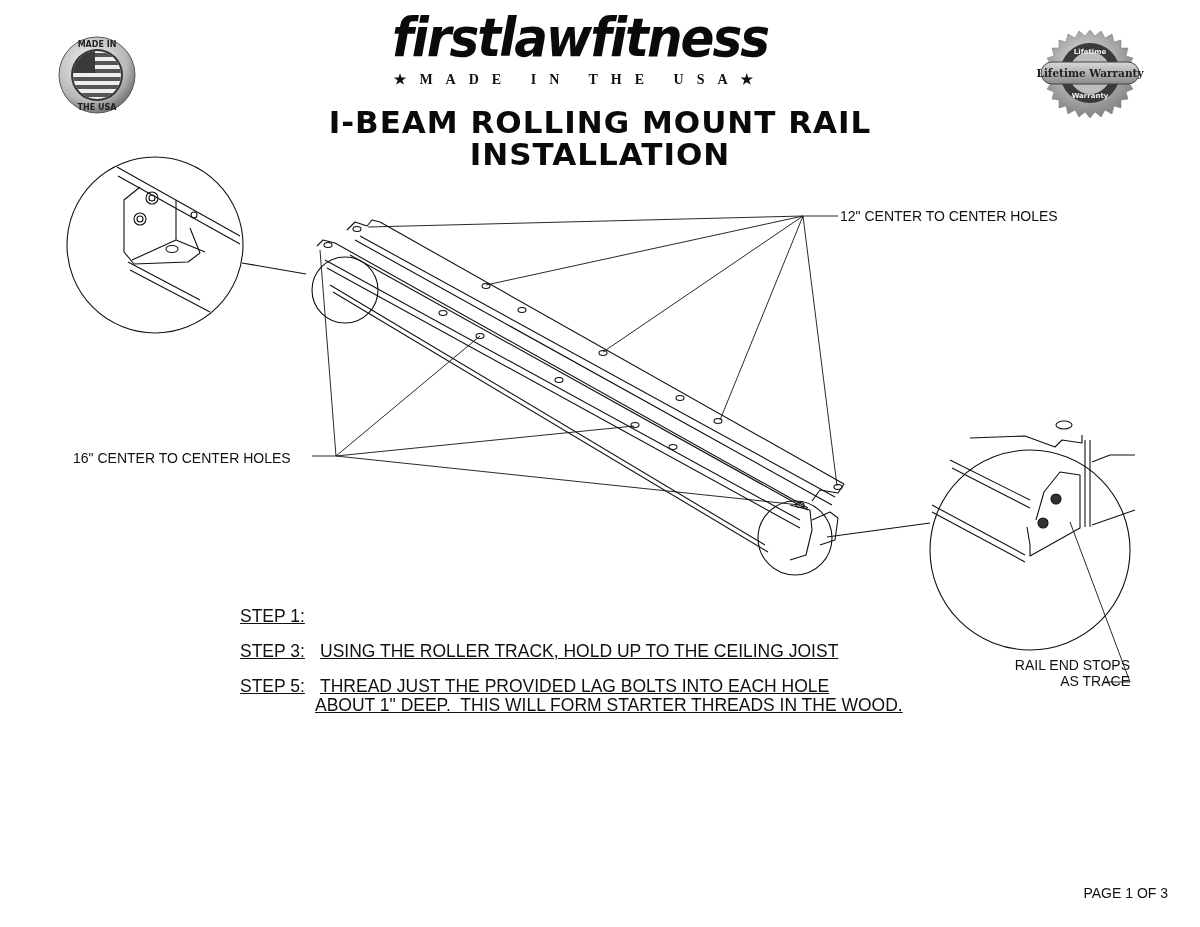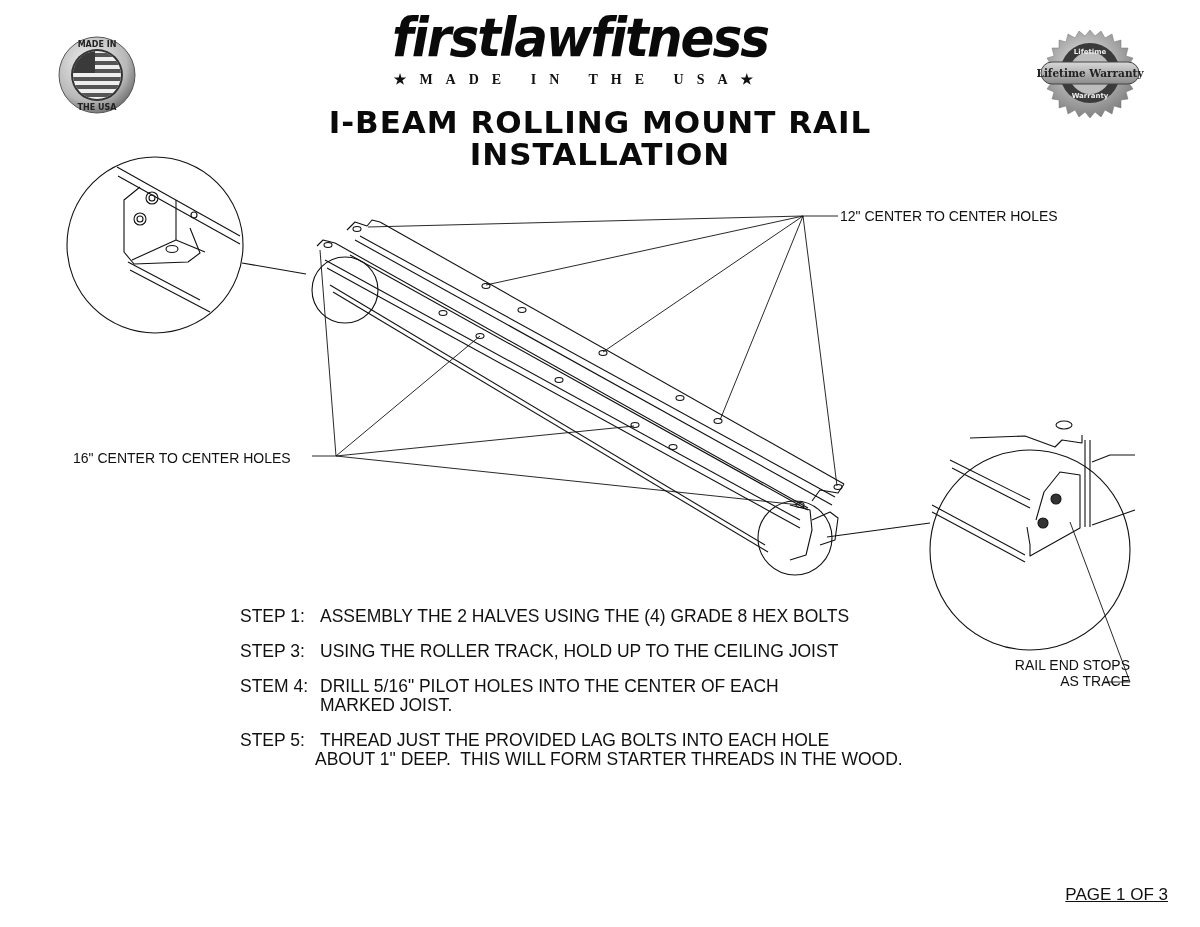--- a/index.html
+++ b/index.html
@@ -5,25 +5,25 @@
   html,body{margin:0;padding:0;background:#fff;}
   body{width:1200px;height:927px;position:relative;overflow:hidden;font-family:"Liberation Sans",sans-serif;color:#111;}
   .abs{position:absolute;}
   .logo-main{left:358px;top:8px;width:444px;text-align:center;font-family:"DejaVu Sans",sans-serif;font-weight:900;font-style:italic;font-size:50px;letter-spacing:-2px;line-height:60px;color:#0a0a0a;transform:scaleY(1.05);}
   .logo-sub{left:358px;top:71px;width:444px;text-align:center;font-family:Liberation Serif, serif;font-weight:bold;font-size:14px;letter-spacing:13px;color:#111;}
   .title{left:200px;width:800px;text-align:center;font-family:"DejaVu Sans",sans-serif;font-weight:bold;font-size:31px;letter-spacing:1px;line-height:34px;color:#0a0a0a;}
   .title1{top:105px;}
   .title2{top:137px;}
   .callout{font-size:14px;color:#111;white-space:nowrap;}
   .steps{left:240px;top:607px;font-size:17.5px;line-height:19px;color:#111;}
-  .step{margin-bottom:16px;}
+  .step{margin-bottom:16px;text-decoration:underline;}
   .step .row{display:flex;}
   .step .lbl{width:80px;flex:none;white-space:pre;}
   .step .cont{padding-left:80px;white-space:pre;}
-  .page{right:32px;top:885px;font-size:17px;text-decoration:underline;}
+  .page{right:32px;top:885px;font-size:14px;}
   .rail-note{left:960px;top:657px;width:170px;text-align:right;font-size:14px;line-height:16px;}
   svg{position:absolute;left:0;top:0;}
 </style>
 </head>
 <body>
 
 <div class="abs logo-main">firstlawfitness</div>
 <div class="abs logo-sub">★MADE IN THE USA★</div>
 
 <div class="abs" style="left:57px;top:35px;width:80px;height:80px;">
@@ -183,37 +183,29 @@
 <div class="abs callout" style="left:73px;top:450px;">16" CENTER TO CENTER HOLES</div>
 <div class="abs rail-note">
   <div>RAIL END STOPS</div>
   <div>AS TRACE</div>
 </div>
 
 <div class="abs steps">
   <div class="step">
     <div class="row">
         <span class="lbl">STEP 1:</span>
-        <span>ASSEMBLY THE 2 HALVES USING THE (4) GRADE 8 HEX BOLTS</span>
       </div>
   </div>
   <div class="step">
   </div>
   <div class="step">
     <div class="row">
         <span class="lbl">STEP 3:</span>
         <span>USING THE ROLLER TRACK, HOLD UP TO THE CEILING JOIST</span>
       </div>
-  </div>
-  <div class="step">
-    <div class="row">
-        <span class="lbl">STEM 4:</span>
-        <span>DRILL 5/16" PILOT HOLES INTO THE CENTER OF EACH</span>
-      </div>
-    <div class="cont">MARKED JOIST.</div>
   </div>
   <div class="step">
     <div class="row">
         <span class="lbl">STEP 5:</span>
         <span>THREAD JUST THE PROVIDED LAG BOLTS INTO EACH HOLE</span>
       </div>
     <div class="cont" style="padding-left:75px;">ABOUT 1" DEEP.  THIS WILL FORM STARTER THREADS IN THE WOOD.</div>
   </div>
 </div>
 

